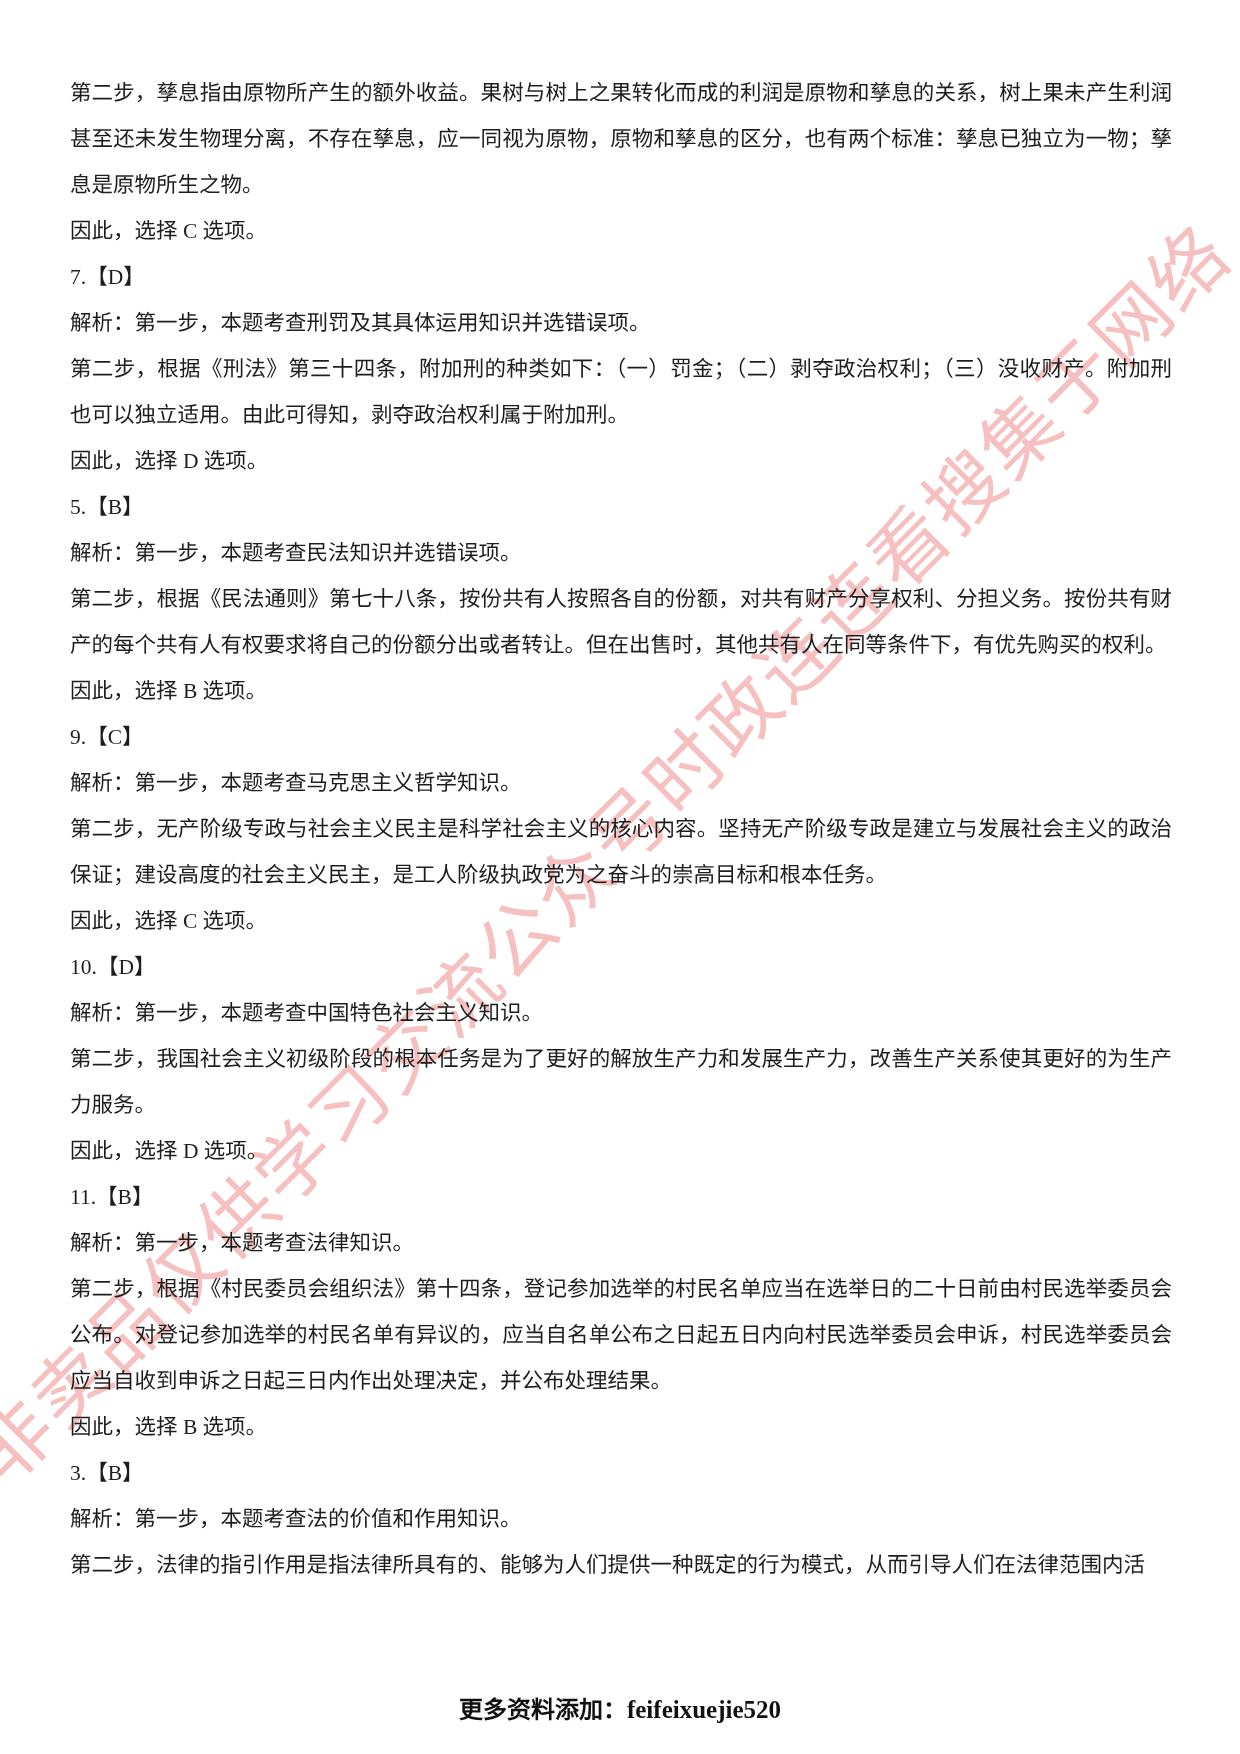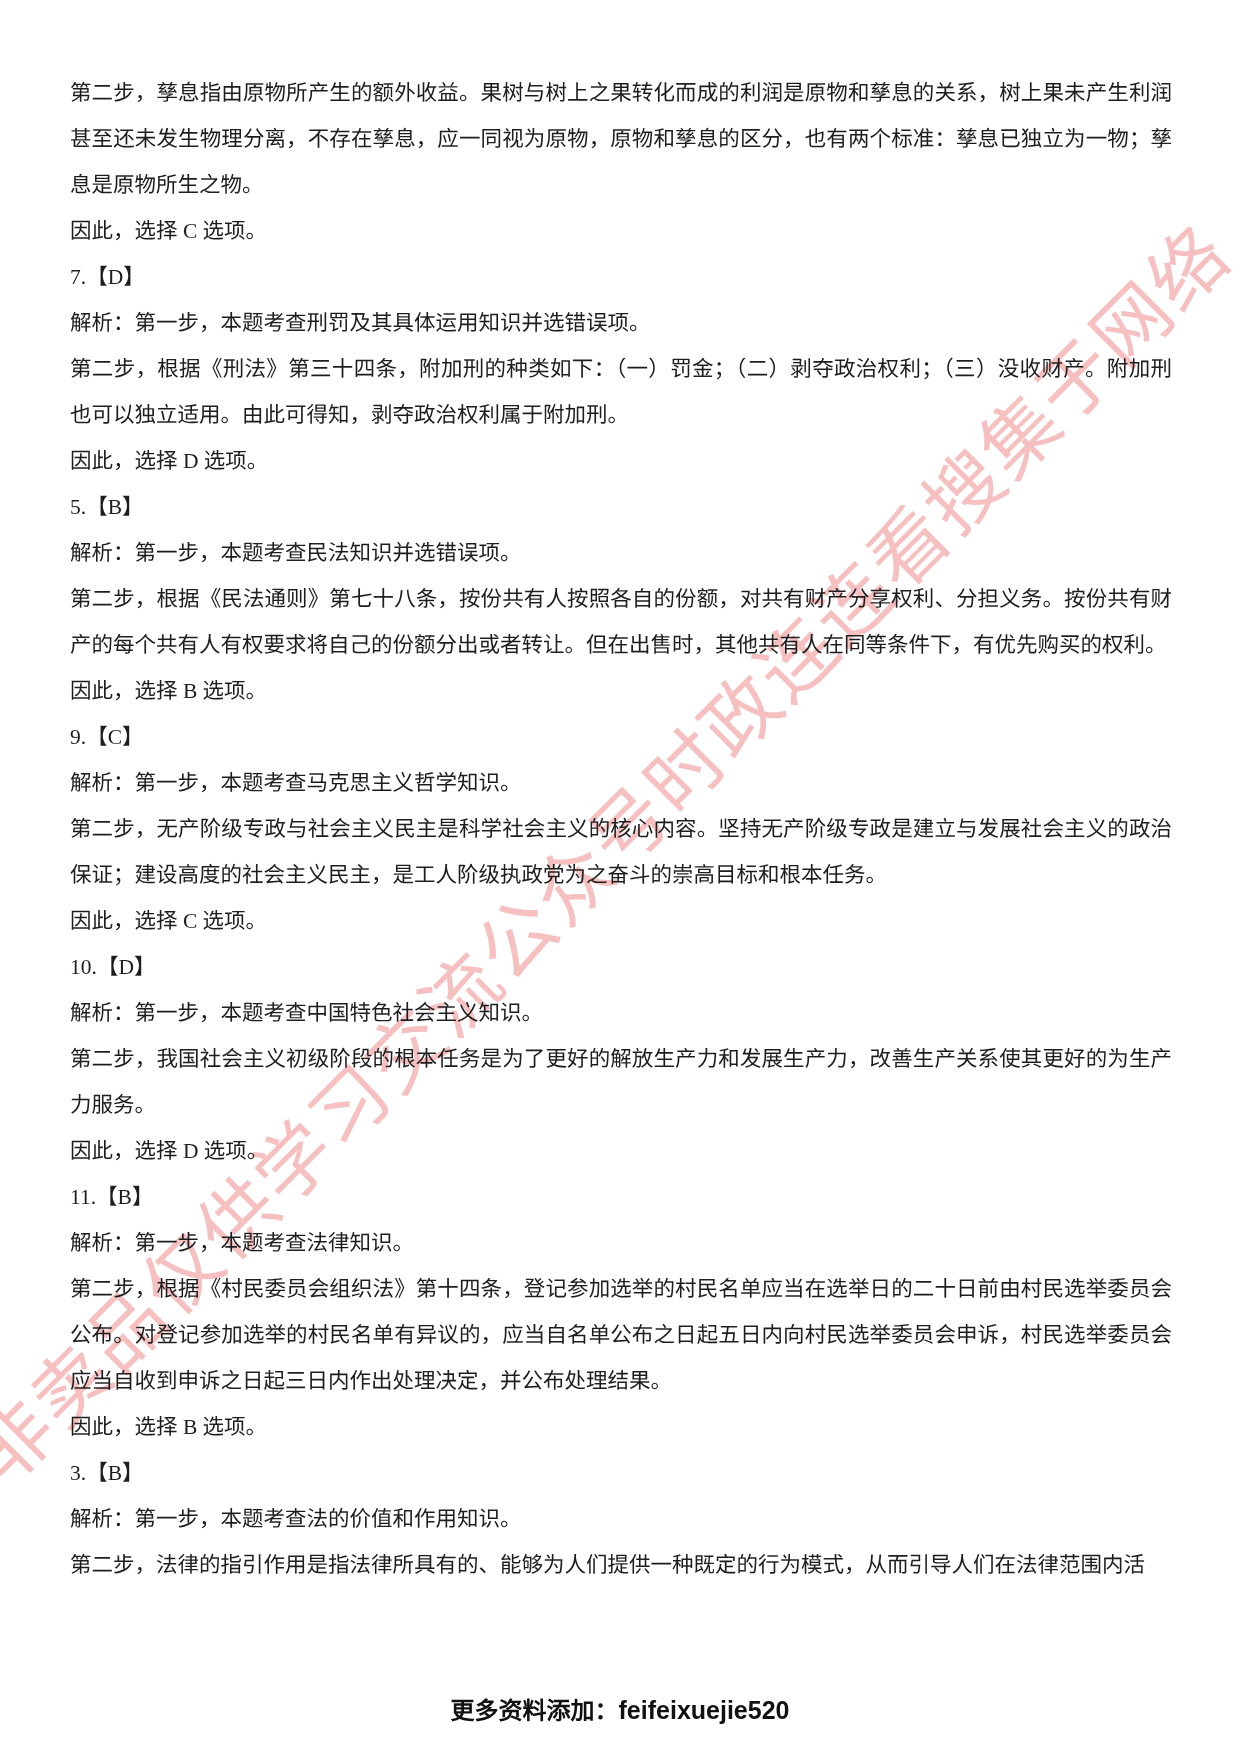--- a/index.html
+++ b/index.html
@@ -55,21 +55,21 @@
     z-index: 2;
     color: #111111;
     font-size: 24px;
     line-height: 36px;
   }
   .footer .label {
     font-family: Liberation Mono, monospace;
     font-weight: bold;
   }
   .footer .account {
-    font-family: Liberation Sans, sans-serif;
+    font-family: Liberation Serif, serif;
     font-weight: bold;
     font-size: 25px;
   }
 </style>
 </head>
 <body>
 
 <div class="page" style="background: rgb(255, 255, 255);">
 
   <div class="watermark" style="color: rgb(240, 141, 141);">非卖品仅供学习交流公众号时政连连看搜集于网络</div>

